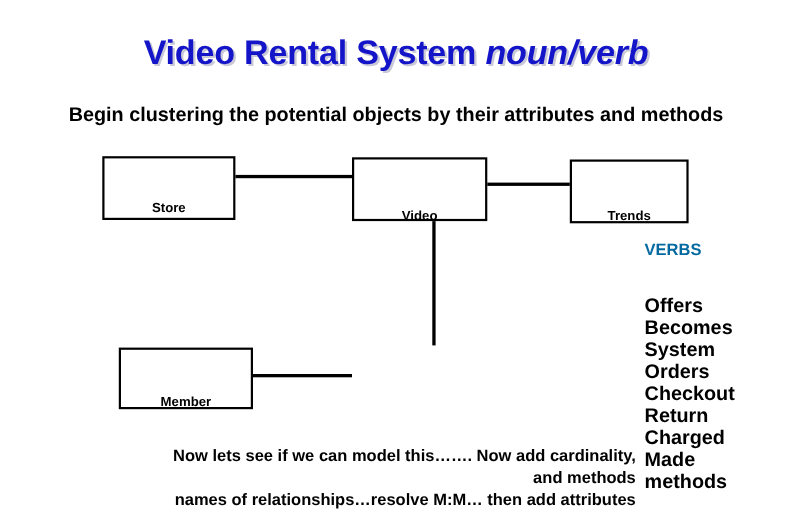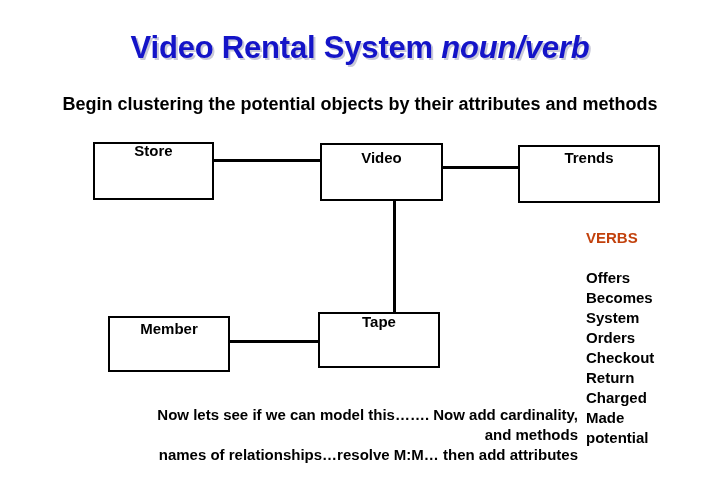--- a/index.html
+++ b/index.html
@@ -51,30 +51,30 @@
     white-space: nowrap;
   }
 
   
   .node {
     position: absolute;
     border: 2px solid #000000;
     background: #ffffff;
     box-sizing: border-box;
     display: flex;
-    align-items: flex-start;
+    align-items: flex-end;
     justify-content: center;
-    font-size: 15px;
+    font-size: 12px;
     font-weight: bold;
     color: #000000;
     z-index: 2;
   }
   .node-store  { left: 93px;  top: 142px; width: 121px; height: 58px; }
   .node-video  { left: 320px; top: 143px; width: 123px; height: 58px; }
-  .node-trends { left: 518px; top: 145px; width: 142px; height: 58px; }
+  .node-trends { left: 518px; top: 145px; width: 108px; height: 58px; }
   .node-member { left: 108px; top: 316px; width: 122px; height: 56px; }
   .node-tape   { left: 318px; top: 312px; width: 122px; height: 56px; }
 
   .node-store .lbl  { transform: translateY(-2px); }
   .node-video .lbl  { transform: translateY(4px); }
   .node-trends .lbl { transform: translateY(2px); }
   .node-member .lbl { transform: translateY(2px); }
   .node-tape .lbl   { transform: translateY(-1px); }
 
   
@@ -85,36 +85,36 @@
   }
   .edge-store-video  { left: 212px; top: 159px; width: 110px; height: 3px; }
   .edge-video-trends { left: 441px; top: 166px; width: 79px;  height: 3px; }
   .edge-video-tape   { left: 393px; top: 199px; width: 3px;   height: 115px; }
   .edge-member-tape  { left: 228px; top: 340px; width: 92px;  height: 3px; }
 
   
   .verbs-heading {
     position: absolute;
     left: 586px;
-    top: 229px;
+    top: 219px;
     font-size: 15px;
     font-weight: bold;
-    color: #c2410c;
+    color: #0369a1;
     white-space: nowrap;
   }
   .verbs-list {
     position: absolute;
     left: 586px;
     top: 268px;
     margin: 0;
     padding: 0;
     list-style: none;
   }
   .verbs-list li {
-    font-size: 15px;
+    font-size: 18px;
     font-weight: bold;
     color: #000000;
     line-height: 20px;
     white-space: nowrap;
   }
 
   
   .footer-note {
     position: absolute;
     left: 48px;
@@ -146,35 +146,32 @@
   </div>
   <div class="node node-video">
     <span class="lbl">Video</span>
   </div>
   <div class="node node-trends">
     <span class="lbl">Trends</span>
   </div>
   <div class="node node-member">
     <span class="lbl">Member</span>
   </div>
-  <div class="node node-tape">
-    <span class="lbl">Tape</span>
-  </div>
 
   <div class="verbs-heading">VERBS</div>
   <ul class="verbs-list">
     <li>Offers</li>
     <li>Becomes</li>
     <li>System</li>
     <li>Orders</li>
     <li>Checkout</li>
     <li>Return</li>
     <li>Charged</li>
     <li>Made</li>
-    <li>potential</li>
+    <li>methods</li>
   </ul>
 
   <div class="footer-note">
     <span class="ln">Now lets see if we can model this……. Now add cardinality,</span>
     <span class="ln">and methods</span>
     <span class="ln">names of relationships…resolve M:M… then add attributes</span>
   </div>
 
 </div>
 

